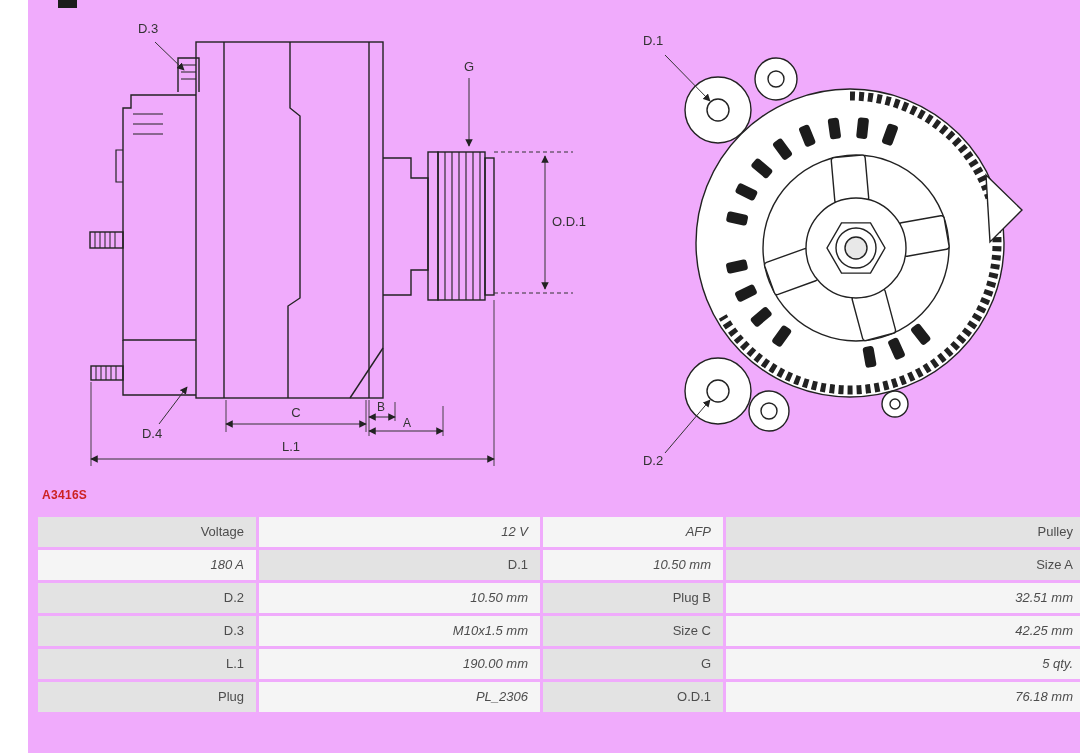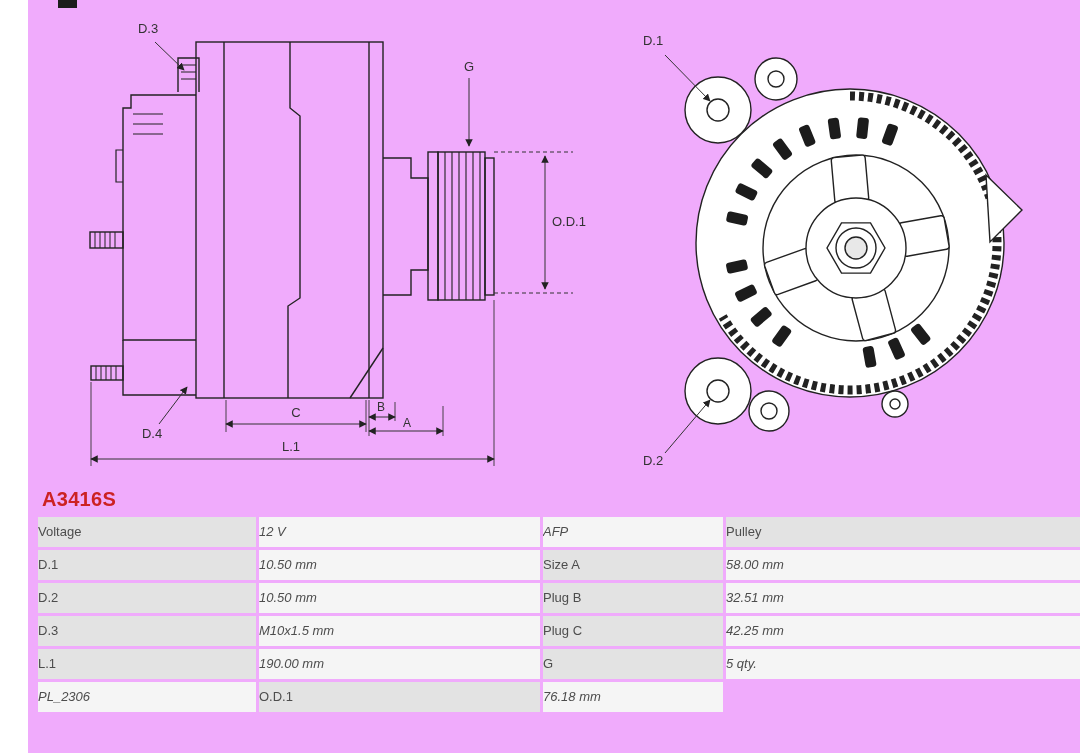--- a/index.html
+++ b/index.html
@@ -2,27 +2,27 @@
 <html style="--part-number: #cc2222; --label-cell-bg: #e3e3e3; --value-cell-bg: #f5f5f5; --line: #222222; --dim-text: #333333;"><head>
 <meta charset="utf-8">
 <style>
   * { margin:0; padding:0; box-sizing:border-box; }
   body { background:#fff; font-family:"Liberation Sans", sans-serif; }
   .page { position:relative; width:1080px; height:753px; background:#f0abfc; overflow:hidden;margin-left:28px; }
   .logo-fragment { position:absolute; left:30px; top:0; width:19px; height:8px; background:#1c1c1c; }
   .drawing-wrap { position:absolute; left:0; top:0; width:1080px; height:480px; }
   svg text { font-family:"Liberation Sans", sans-serif; font-size:13px; fill:#333; stroke:none; }
   svg text.small { font-size:12px; }
-  .part-number { position:absolute; left:14px; top:488px; font-size:20px; font-weight:bold;
+  .part-number { position:absolute; left:14px; top:488px; font-size:12px; font-weight:bold;
                  color:var(--part-number,#cc2222); letter-spacing:0.3px; }
   .spec-table { position:absolute; left:10px; top:517px; width:1047px;
                 display:grid; grid-template-columns:218px 281px 180px 359px;
                 gap:3px; }
   .cell { height:30px; line-height:30px; font-size:13px; color:#4d4d4d;
-          padding-right:12px; overflow:hidden; white-space:nowrap; }
+          text-align:right; padding-right:12px; overflow:hidden; white-space:nowrap; }
   .lbl { background:var(--label-cell-bg,#e3e3e3); }
   .val { background:var(--value-cell-bg,#f5f5f5);font-style:italic; }
   .cell.empty { background:transparent; }
 </style>
 </head>
 <body>
 
 <div class="page">
 
   <div class="logo-fragment"></div>
@@ -182,40 +182,41 @@
 
   <div class="part-number">A3416S</div>
 
   <div class="spec-table">
 
     <div class="cell lbl">Voltage</div>
     <div class="cell val">12 V</div>
     <div class="cell val">AFP</div>
     <div class="cell lbl">Pulley</div>
 
+    <div class="cell val">180 A</div>
     <div class="cell lbl">D.1</div>
     <div class="cell val">10.50 mm</div>
 
     <div class="cell lbl">Size A</div>
-    <div class="cell val">58.00 mm</div>
     <div class="cell lbl">D.2</div>
     <div class="cell val">10.50 mm</div>
 
     <div class="cell lbl">Plug B</div>
     <div class="cell val">32.51 mm</div>
     <div class="cell lbl">D.3</div>
     <div class="cell val">M10x1.5 mm</div>
 
-    <div class="cell lbl">Plug C</div>
+    <div class="cell lbl">Size C</div>
     <div class="cell val">42.25 mm</div>
     <div class="cell lbl">L.1</div>
     <div class="cell val">190.00 mm</div>
 
     <div class="cell lbl">G</div>
     <div class="cell val">5 qty.</div>
+    <div class="cell lbl">Plug</div>
     <div class="cell val">PL_2306</div>
 
     <div class="cell lbl">O.D.1</div>
     <div class="cell val">76.18 mm</div>
     <div class="cell lbl empty"></div>
     <div class="cell val empty"></div>
   </div>
 
 </div>
 

